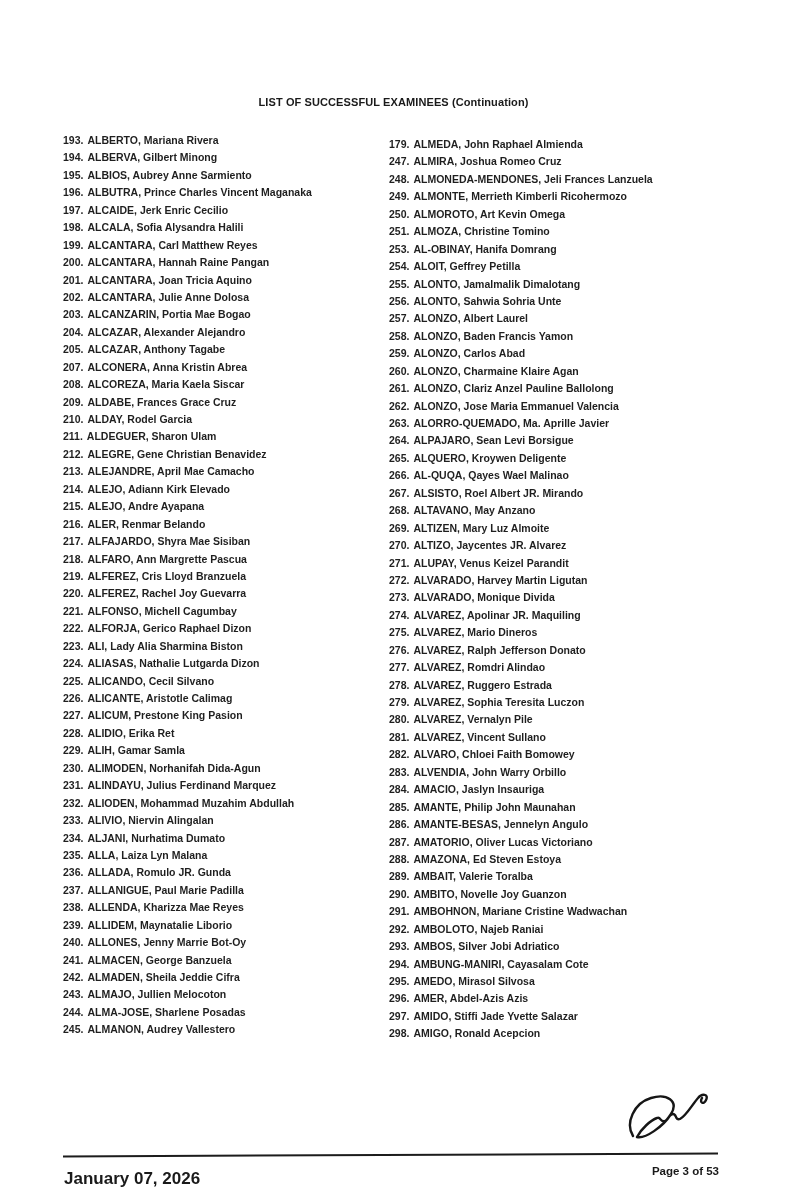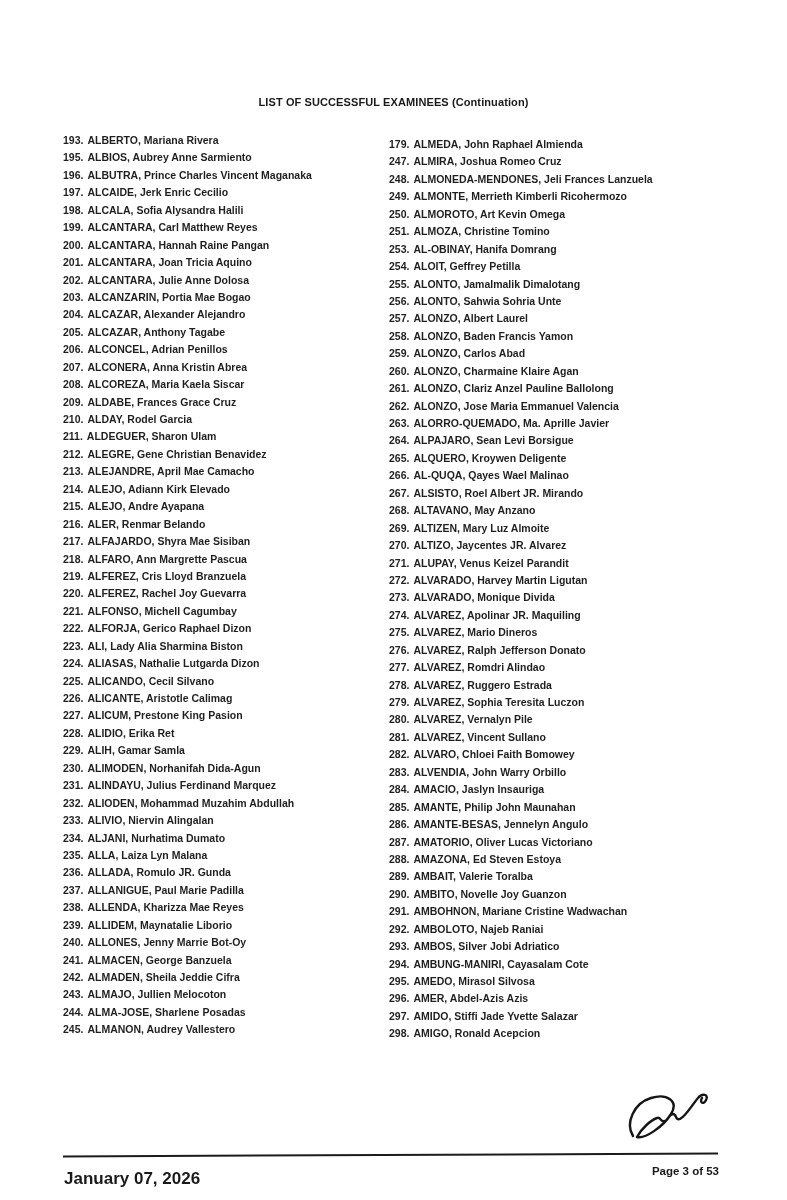--- a/index.html
+++ b/index.html
@@ -76,32 +76,32 @@
 </style>
 </head>
 <body>
 
 <div class="sheet">
 
   <div class="title">LIST OF SUCCESSFUL EXAMINEES (Continuation)</div>
 
   <div class="col col-left">
       <div class="row"><span class="num">193.</span><span class="nm">ALBERTO, Mariana Rivera</span></div>
+      <div class="row"><span class="num">194.</span><span class="nm">ALBERVA, Gilbert Minong</span></div>
       <div class="row"><span class="num">195.</span><span class="nm">ALBIOS, Aubrey Anne Sarmiento</span></div>
       <div class="row"><span class="num">196.</span><span class="nm">ALBUTRA, Prince Charles Vincent Maganaka</span></div>
       <div class="row"><span class="num">197.</span><span class="nm">ALCAIDE, Jerk Enric Cecilio</span></div>
       <div class="row"><span class="num">198.</span><span class="nm">ALCALA, Sofia Alysandra Halili</span></div>
       <div class="row"><span class="num">199.</span><span class="nm">ALCANTARA, Carl Matthew Reyes</span></div>
       <div class="row"><span class="num">200.</span><span class="nm">ALCANTARA, Hannah Raine Pangan</span></div>
       <div class="row"><span class="num">201.</span><span class="nm">ALCANTARA, Joan Tricia Aquino</span></div>
       <div class="row"><span class="num">202.</span><span class="nm">ALCANTARA, Julie Anne Dolosa</span></div>
       <div class="row"><span class="num">203.</span><span class="nm">ALCANZARIN, Portia Mae Bogao</span></div>
       <div class="row"><span class="num">204.</span><span class="nm">ALCAZAR, Alexander Alejandro</span></div>
       <div class="row"><span class="num">205.</span><span class="nm">ALCAZAR, Anthony Tagabe</span></div>
-      <div class="row"><span class="num">206.</span><span class="nm">ALCONCEL, Adrian Penillos</span></div>
       <div class="row"><span class="num">207.</span><span class="nm">ALCONERA, Anna Kristin Abrea</span></div>
       <div class="row"><span class="num">208.</span><span class="nm">ALCOREZA, Maria Kaela Siscar</span></div>
       <div class="row"><span class="num">209.</span><span class="nm">ALDABE, Frances Grace Cruz</span></div>
       <div class="row"><span class="num">210.</span><span class="nm">ALDAY, Rodel Garcia</span></div>
       <div class="row"><span class="num">211.</span><span class="nm">ALDEGUER, Sharon Ulam</span></div>
       <div class="row"><span class="num">212.</span><span class="nm">ALEGRE, Gene Christian Benavidez</span></div>
       <div class="row"><span class="num">213.</span><span class="nm">ALEJANDRE, April Mae Camacho</span></div>
       <div class="row"><span class="num">214.</span><span class="nm">ALEJO, Adiann Kirk Elevado</span></div>
       <div class="row"><span class="num">215.</span><span class="nm">ALEJO, Andre Ayapana</span></div>
       <div class="row"><span class="num">216.</span><span class="nm">ALER, Renmar Belando</span></div>

